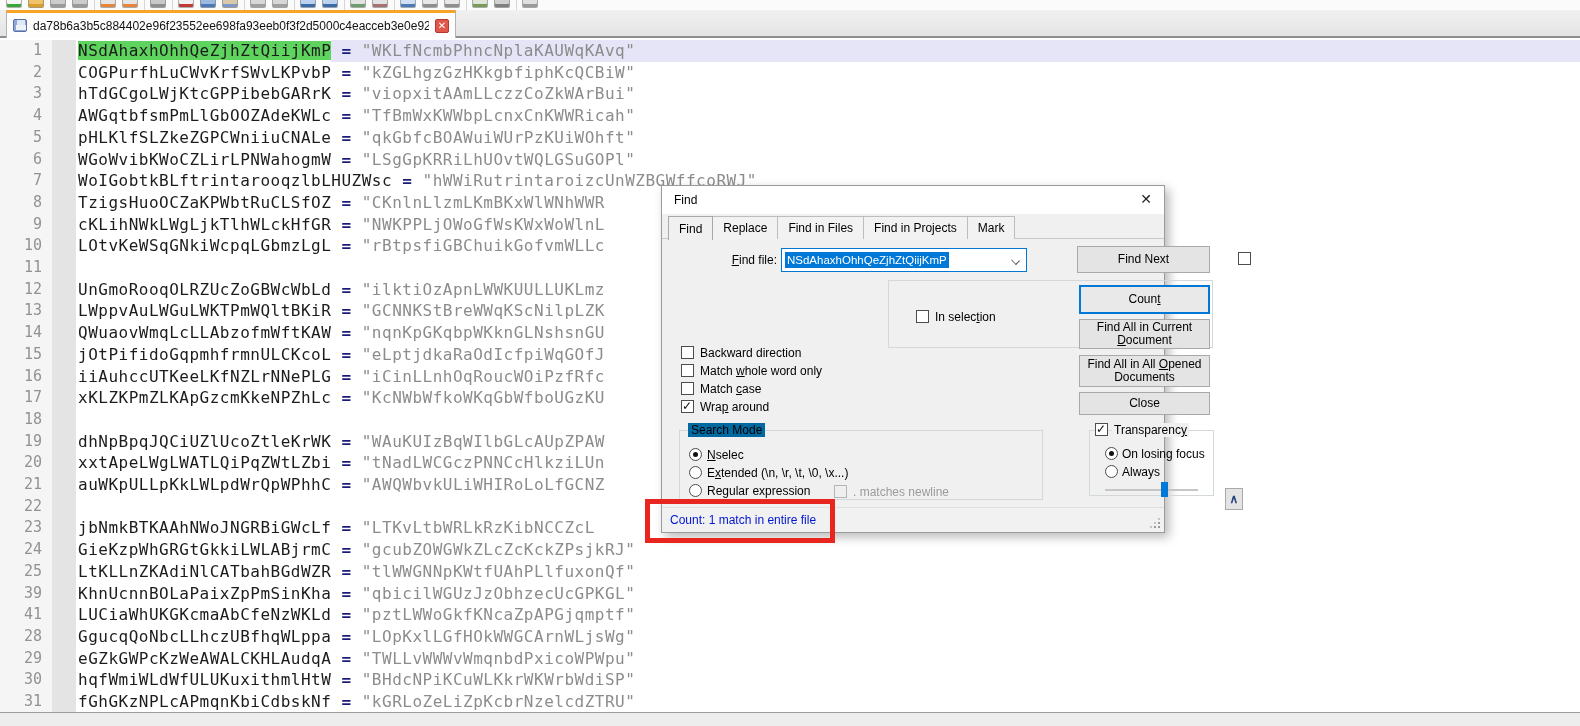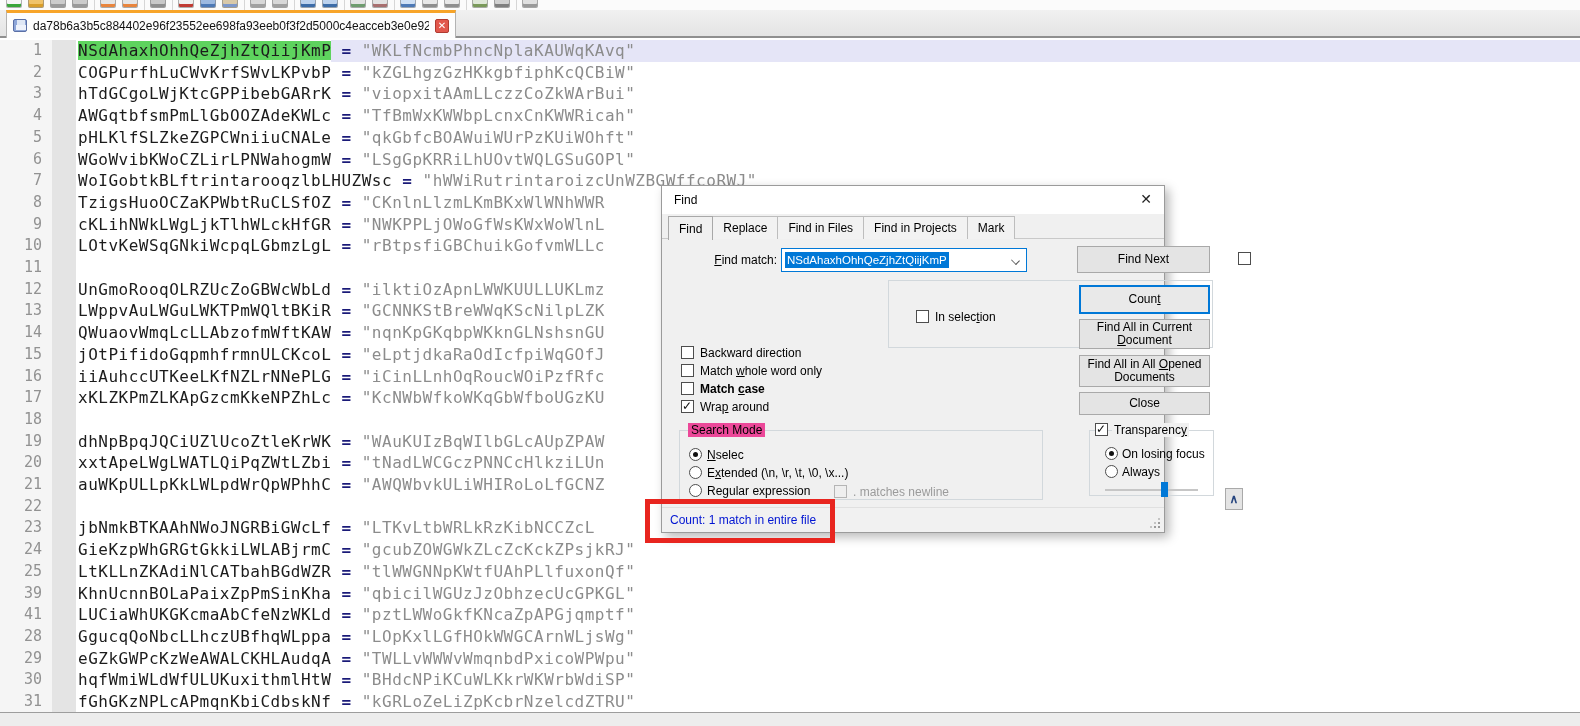--- a/index.html
+++ b/index.html
@@ -76,21 +76,21 @@
   .btn.focus { border:2px solid #0078d7; background:#e9e9e9; }
 
   .cb { position:absolute; width:13px; height:13px; background:#fff; border:1px solid #4d4d4d; }
   .cb.checked::after { content:"✓"; position:absolute; left:0px; top:-2px; font-size:12px; color:#111; }
   .cb.disabled { border-color:#b5b5b5; background:#efefef; }
   .rb { position:absolute; width:13px; height:13px; background:#fff; border:1px solid #4d4d4d; border-radius:50%; }
   .rb.sel::after { content:""; position:absolute; left:3px; top:3px; width:5px; height:5px;
                    border-radius:50%; background:#111; }
 
   .groupbox { position:absolute; border:1px solid #d2d8dc; }
-  .groupbox .glabel { position:absolute; top:-8px; left:8px; background:#ec4899; padding:0 3px; font-size:12px; }
+  .groupbox .glabel { position:absolute; top:-8px; left:8px; background:#0369a1; padding:0 3px; font-size:12px; }
 
   #slider-track { position:absolute; left:10px; top:7px; right:10px; height:2px; background:#c6c6c6; }
   #slider-thumb { position:absolute; left:58%; top:0px; width:7px; height:15px; background:#0078d7; cursor:grab; }
 
   #dlg-status { position:absolute; left:0; bottom:0; right:0; height:25px; background:#f1f1f1;
                 border-top:1px solid #e0e0e0; }
   #dlg-status-text { position:absolute; left:8px; top:5px; color:#0014d2; font-size:12px; white-space:nowrap; }
   #dlg-grip { position:absolute; right:3px; bottom:3px; width:10px; height:10px; cursor:nwse-resize; }
   #dlg-grip::after { content:""; position:absolute; right:1px; bottom:1px; width:2px; height:2px;
       background:#9a9a9a; box-shadow:-4px 0 #9a9a9a, 0 -4px #9a9a9a, -8px 0 #c4c4c4, 0 -8px #c4c4c4, -4px -4px #c4c4c4; }
@@ -287,21 +287,21 @@
     </div>
     <div id="dlg-tabs">
         <div class="dtab active">Find</div>
         <div class="dtab">Replace</div>
         <div class="dtab">Find in Files</div>
         <div class="dtab">Find in Projects</div>
         <div class="dtab">Mark</div>
       </div>
     <div id="dlg-body"></div>
 
-    <div class="dlbl" style="left:18px;top:67px;width:97px;text-align:right;"><span></span><u>F</u><span>ind match:</span></div>
+    <div class="dlbl" style="left:18px;top:67px;width:97px;text-align:right;"><span></span><u>F</u><span>ind file:</span></div>
     <div id="find-what-combo">
       <span id="find-what-value">NSdAhaxhOhhQeZjhZtQiijKmP</span>
       <span id="combo-chevron"></span>
     </div>
 
     <div class="btn" style="left:415px;top:60px;width:133px;height:27px;">
         <span>Find Next</span>
       </div>
     <span class="cb" style="left:576px;top:66px;"></span>
 
@@ -322,21 +322,21 @@
     </div>
     <div class="btn" style="left:417px;top:206px;width:131px;height:23px;text-align:center;">
         <span>Close</span>
       </div>
 
     <span class="cb" style="left:19px;top:160px;"></span>
     <div class="dlbl" style="left:38px;top:160px;">Backward direction</div>
     <span class="cb" style="left:19px;top:178px;"></span>
     <div class="dlbl" style="left:38px;top:178px;"><span>Match </span><u>w</u><span>hole word only</span></div>
     <span class="cb" style="left:19px;top:196px;"></span>
-    <div class="dlbl" style="left:38px;top:196px;font-weight:bold;"><span>Match </span><u>c</u><span>ase</span></div>
+    <div class="dlbl" style="left:38px;top:196px;"><span>Match </span><u>c</u><span>ase</span></div>
     <span class="cb checked" style="left:19px;top:214px;"></span>
     <div class="dlbl" style="left:38px;top:214px;"><span>Wra</span><u>p</u><span> around</span></div>
 
     <div class="groupbox" style="left:17px;top:244px;width:364px;height:70px;">
       <span class="glabel">Search Mode</span>
     </div>
     <span class="rb sel" style="left:27px;top:262px;"></span>
     <div class="dlbl" style="left:45px;top:262px;"><span></span><u>N</u><span>selec</span></div>
     <span class="rb" style="left:27px;top:280px;"></span>
     <div class="dlbl" style="left:45px;top:280px;"><span>E</span><u>x</u><span>tended (\n, \r, \t, \0, \x...)</span></div>

